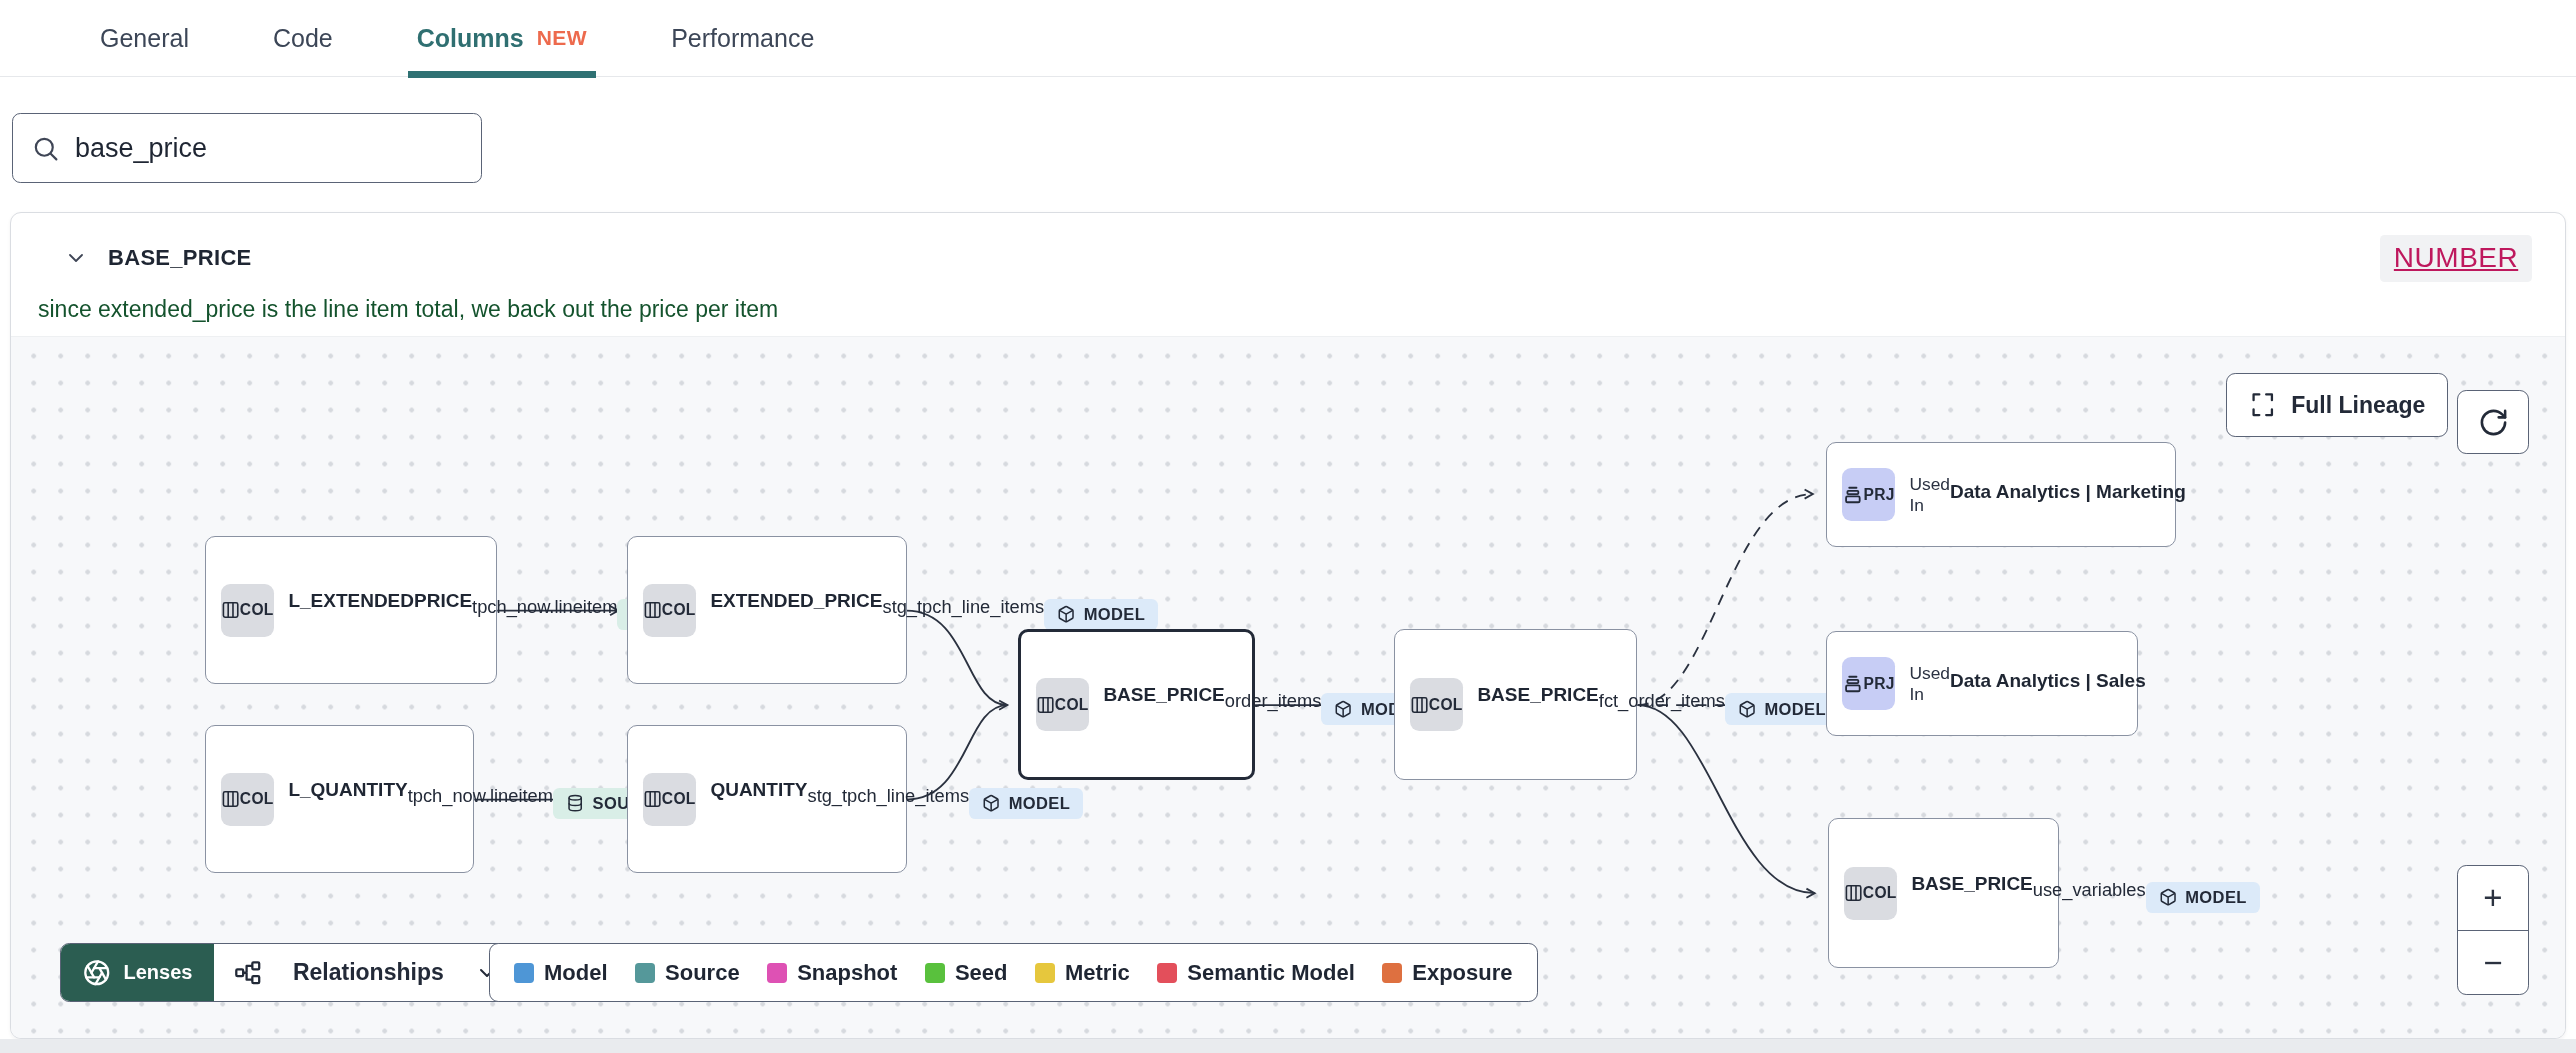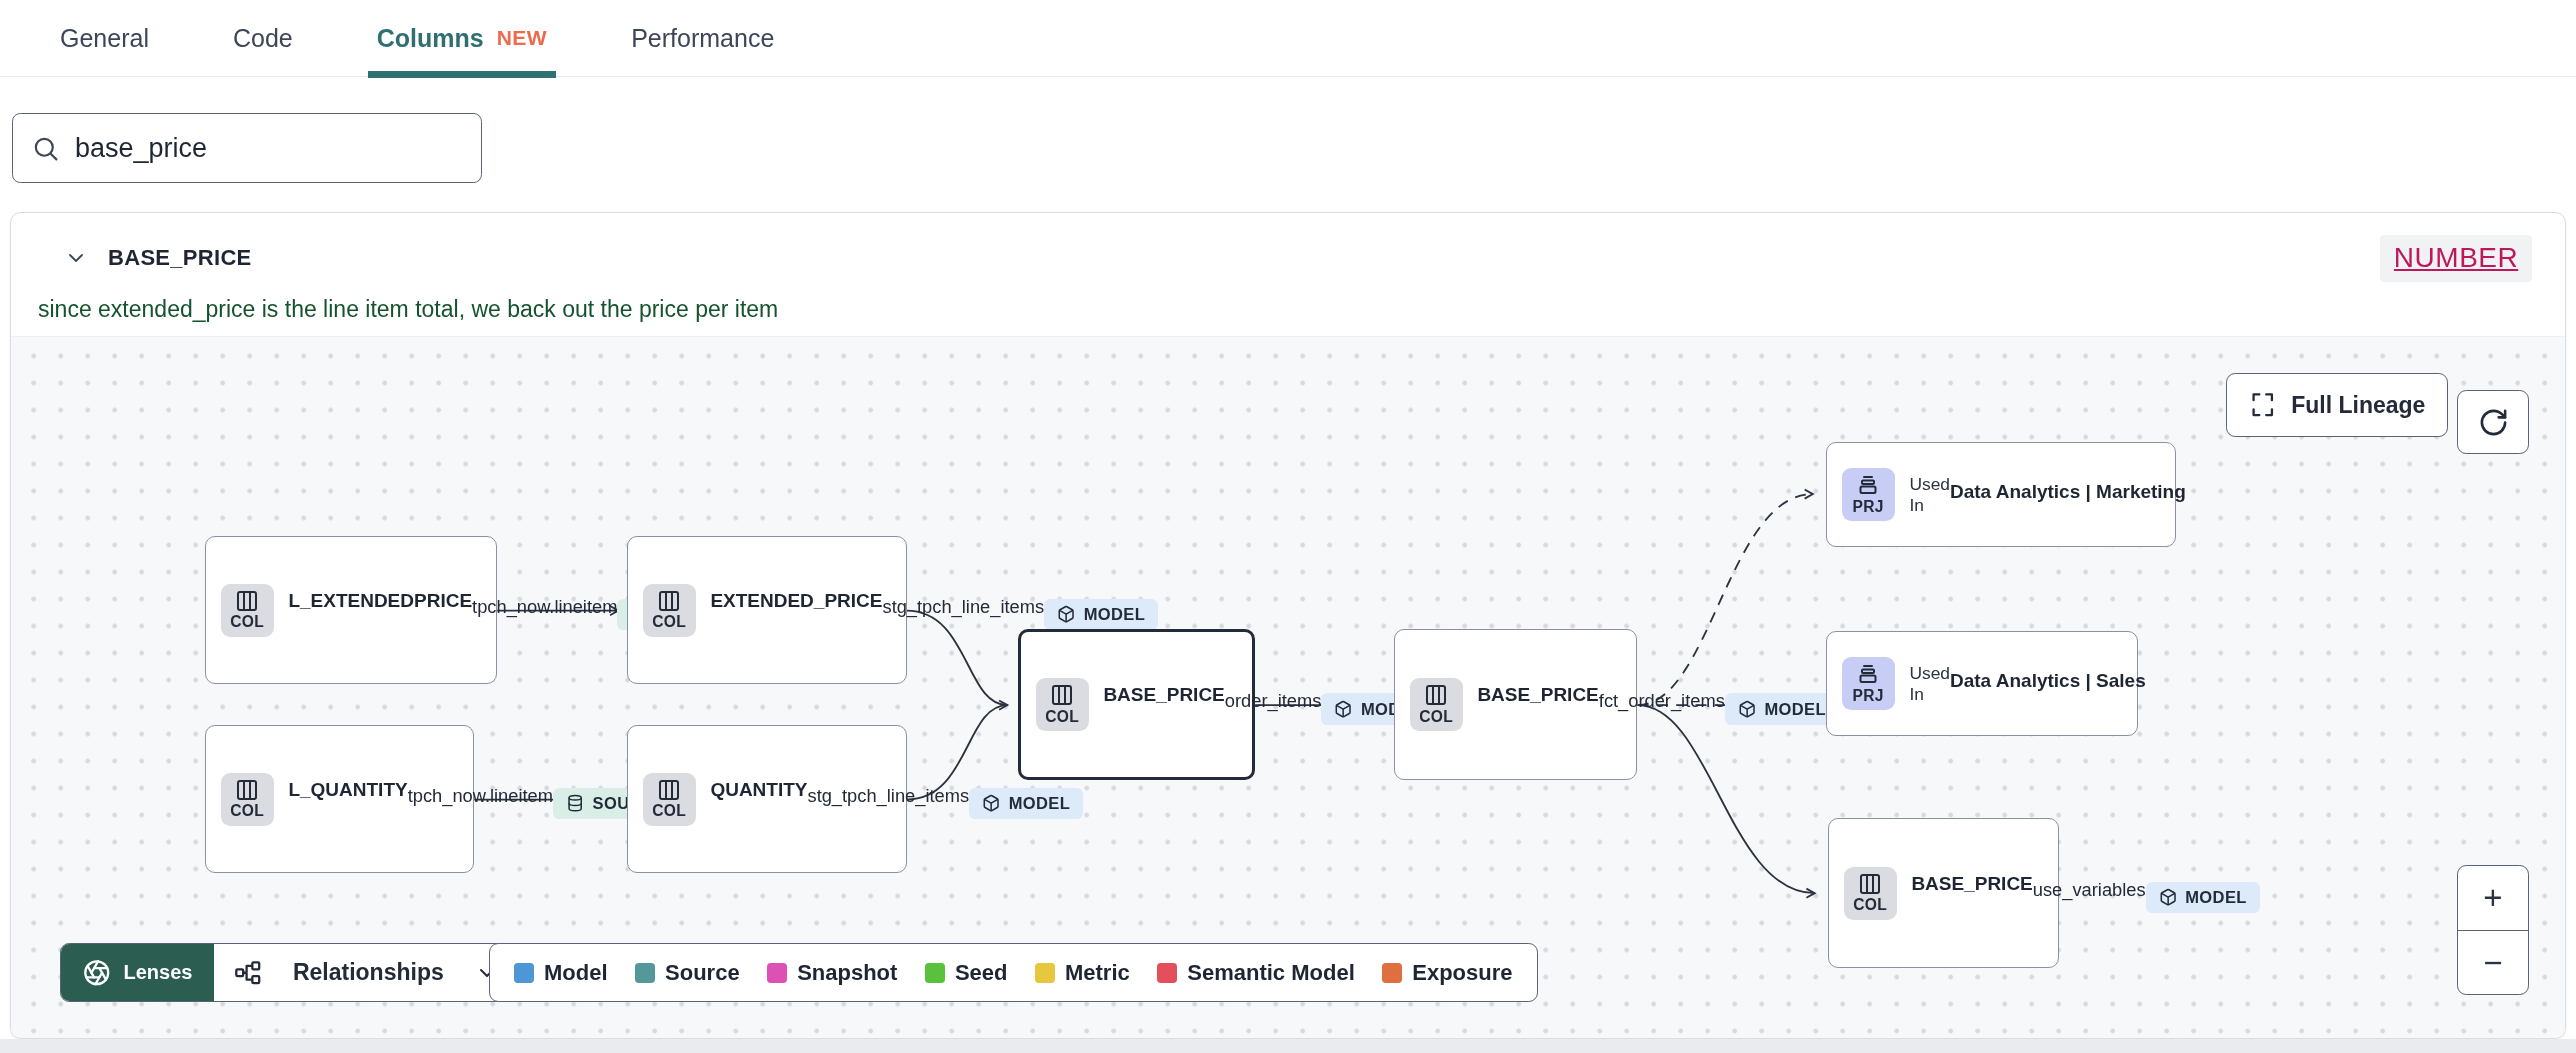--- a/index.html
+++ b/index.html
@@ -9,21 +9,21 @@
     background: #ffffff;
     color: #1F2633;
     overflow: hidden;
     position: relative;
   }
   
   .tabs-row {
     height: 77px;
     display: flex;
     align-items: center;
-    padding-left: 60px;
+    padding-left: 100px;
     gap: 84px;
     border-bottom: 1.8px solid #E6E8EB;
   }
   .tab {
     height: 100%;
     display: flex;
     align-items: center;
     font-size: 25px;
     font-weight: 500;
     color: #3C4657;
@@ -133,21 +133,21 @@
     cursor: pointer;
   }
   .node.selected { border: 3.7px solid #232A38; }
   .kind-badge {
     flex: 0 0 auto;
     width: 53px; height: 53px;
     border-radius: 9.2px;
     background: #DADCE1;
     color: #232A38;
     display: flex;
-    flex-direction: column;
+    flex-direction: row;
     align-items: center;
     justify-content: center;
   }
   .kind-badge.prj { background: #C7CDF5; }
   .kind-label { font-size: 15.6px; font-weight: 700; margin-top: 0.9px; letter-spacing: 0.3px; }
   .node-texts { display: flex; flex-direction: row; align-items: flex-start; min-width: 0; }
   .node-title { font-size: 19px; font-weight: 700; white-space: nowrap; color: #1F2633; }
   .node-sub { font-size: 18.3px; color: #232A38; margin-top: 6.4px; white-space: nowrap; }
   .res-badge {
     margin-top: 9.2px;

